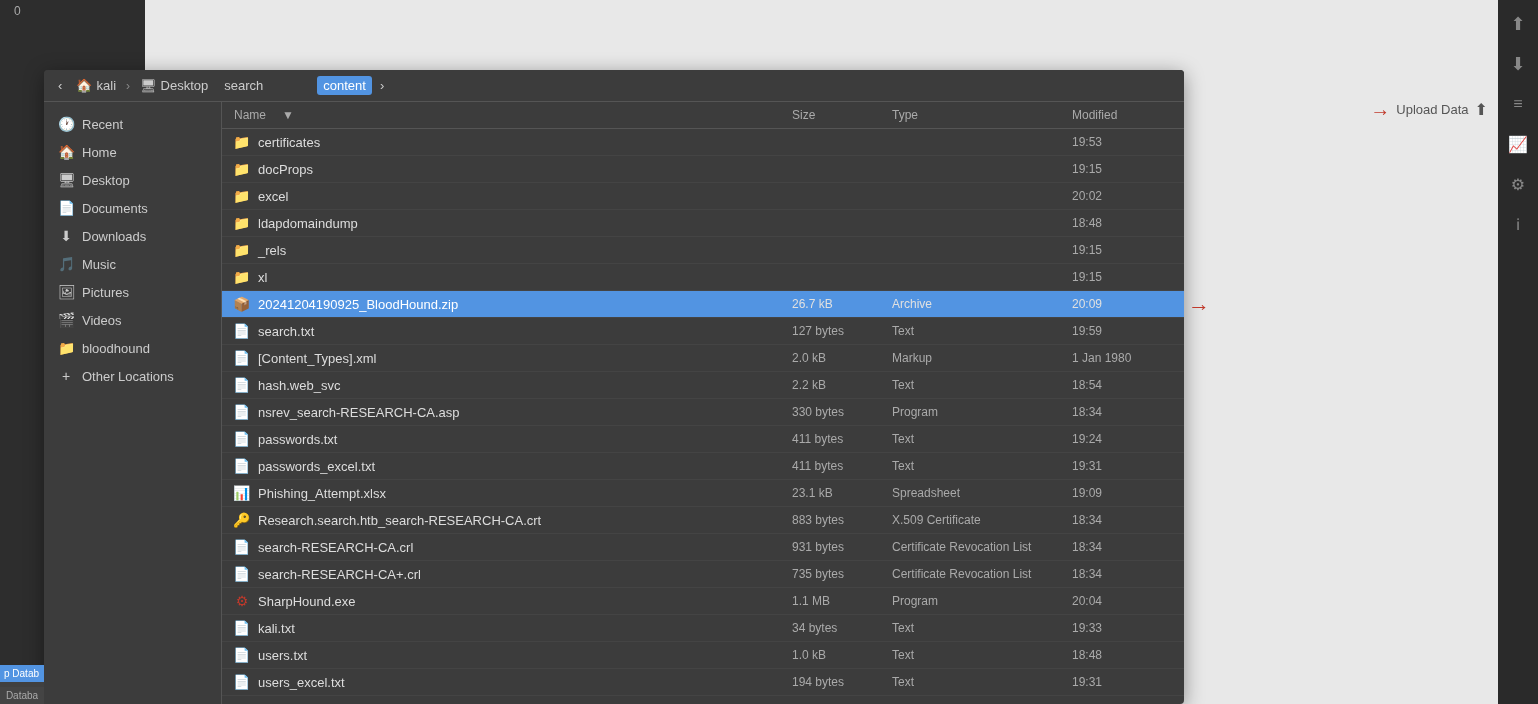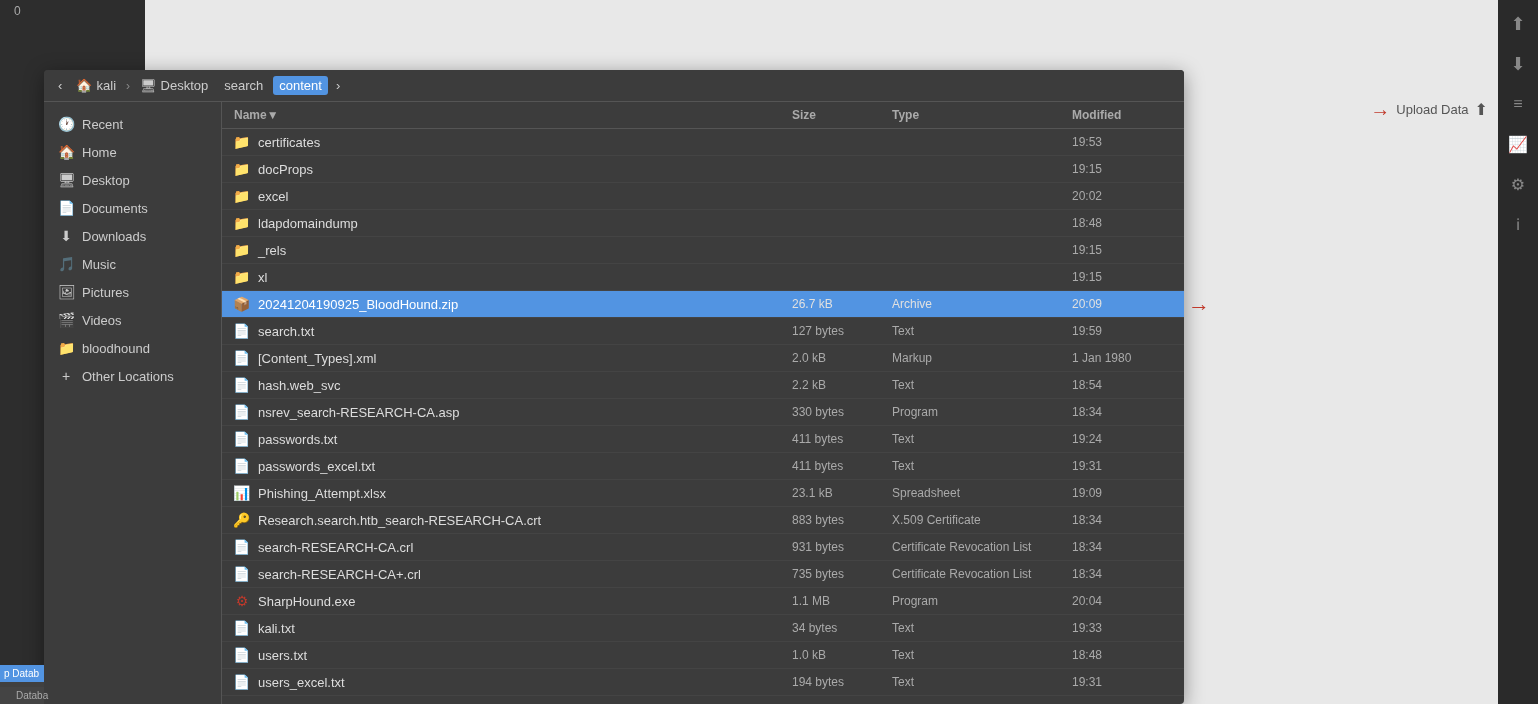--- a/index.html
+++ b/index.html
@@ -80,20 +80,21 @@
       color: #ccc;
       font-size: 13px;
       cursor: pointer;
       padding: 2px 6px;
       border-radius: 3px;
     }
 
     .fm-breadcrumb-item.active {
       background: #5294e2;
       color: #fff;
+      margin-left: 44px;
     }
 
     .fm-breadcrumb-sep {
       color: #888;
       font-size: 12px;
     }
 
     
     .fm-content {
       display: flex;
@@ -141,22 +142,21 @@
       background: #3c3c3c;
       border-bottom: 1px solid #555;
       color: #aaa;
       font-size: 12px;
       font-weight: 500;
     }
 
     .fm-filelist-header-col {
       display: flex;
       align-items: center;
-      gap: 0;
-      font-weight: bold;
+      gap: 16px;
     }
 
     .fm-filelist-body {
       flex: 1;
       overflow-y: auto;
     }
 
     .fm-file-row {
       display: grid;
       grid-template-columns: 1fr 100px 180px 100px;
@@ -556,14 +556,14 @@
 <div class="upload-data-label">
   <span class="upload-arrow">→</span>
   <span>Upload Data</span>
   <span style="color:#555; font-size:16px;">⬆</span>
 </div>
 
 <div style="position:absolute; left:1188px; top:291px; color:#c0392b; font-size:22px; pointer-events:none;">→</div>
 
 <div style="position:absolute; left:0; bottom:0; width:44px;">
   <div style="background:#5294e2; color:white; font-size:10px; padding:3px 4px; cursor:pointer; border-bottom:5px solid #404040;">p Datab</div>
-  <div style="background:#444; color:#aaa; font-size:10px; padding:3px 16px; cursor:pointer;">Databa</div>
+  <div style="background:#444; color:#aaa; font-size:10px; padding:3px 0; cursor:pointer;text-align:center;">Databa</div>
 </div>
 
 </body></html>

